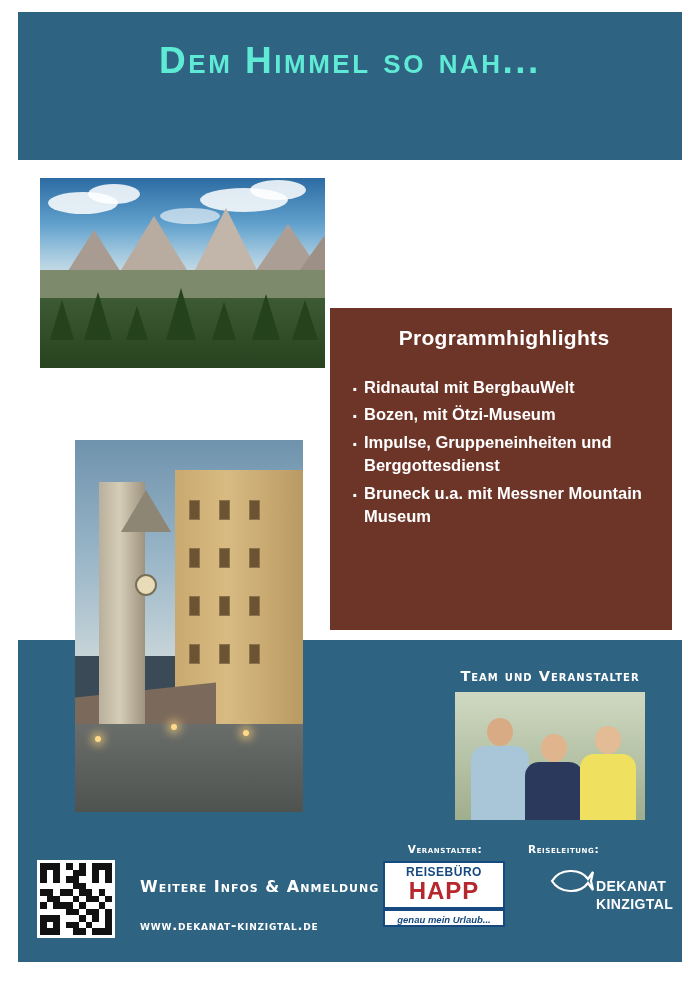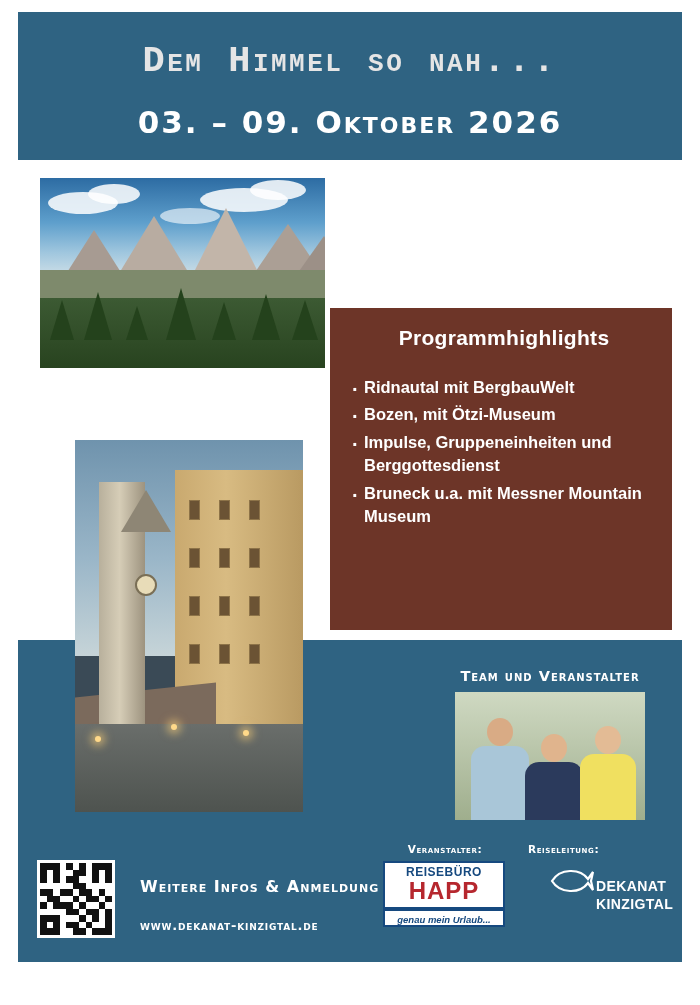--- a/index.html
+++ b/index.html
@@ -22,22 +22,22 @@
     position: absolute;
     left: 18px; top: 12px;
     width: 664px; height: 148px;
     background: #2f6382;
   }
   .title-main {
     position: absolute;
     left: 0; top: 28px;
     width: 100%;
     text-align: center;
-    color: #e5e5e5;
-    font-family: Liberation Mono, monospace;
+    color: #5eead4;
+    font-family: Liberation Sans, sans-serif;
     font-size: 37px;
     font-weight: bold;
     font-variant: small-caps;
     letter-spacing: 2.5px;
   }
   .title-dates {
     position: absolute;
     left: 0; top: 92px;
     width: 100%;
     text-align: center;
@@ -334,21 +334,20 @@
     letter-spacing: .4px;
   }
 </style>
 </head>
 <body>
 
 <div class="poster">
 
   <div class="header-band">
     <div class="title-main">Dem Himmel so nah...</div>
-    <div class="title-dates">03. – 09. Oktober 2026</div>
   </div>
 
   <div class="photo-mountains">
     <div class="sky"></div>
     <div class="cloud c1"></div>
     <div class="cloud c2"></div>
     <div class="cloud c3"></div>
     <div class="cloud c4"></div>
     <div class="cloud c5"></div>
     <div class="peak p1"></div>

